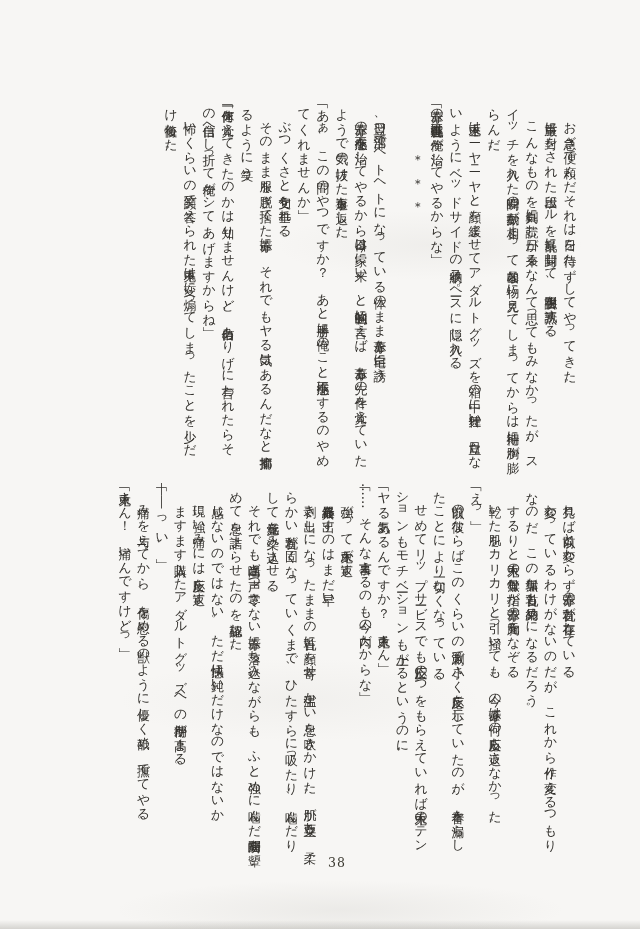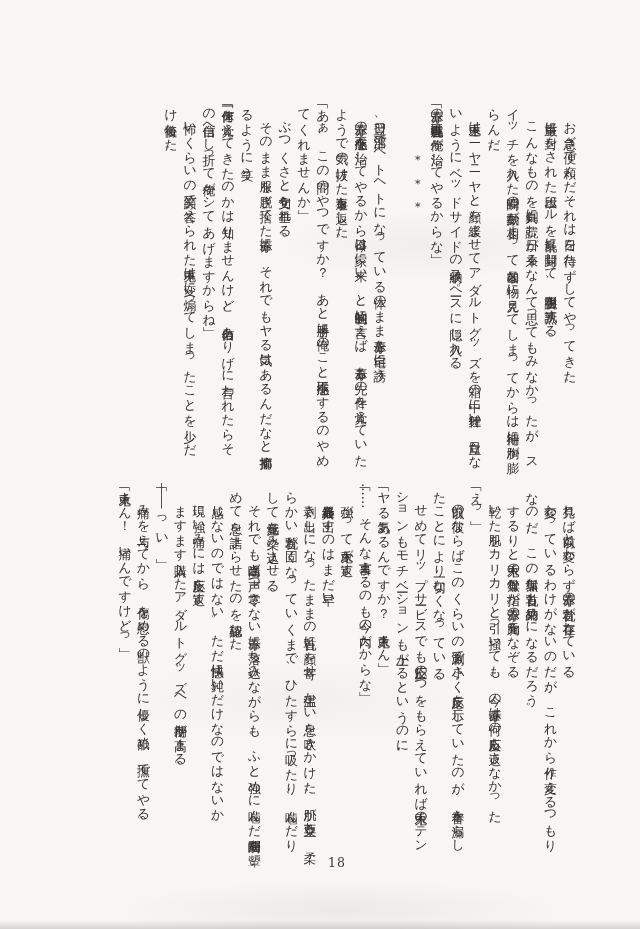--- a/index.html
+++ b/index.html
@@ -103,15 +103,15 @@
       <p class="para p-indent">最終兵器を出すのはまだ早い。</p>
       <p class="para p-indent">剥き出しになったままの乳首に顔を寄せ、生温かい息を吹きかけた。肌が粟立ち、柔らかい乳首が固くなっていくまで、ひたすらに吸ったり、噛んだりして感覚を染み込ませる。</p>
       <p class="para p-indent">それでも尚喘ぎ声一つ零さない赤葦に落ち込みながらも、ふと強めに噛んだ瞬間眉を顰めて息を詰まらせたのを確認した。</p>
       <p class="para p-indent">感じないのではない。ただ快感に鈍いだけなのではないか。</p>
       <p class="para p-indent">現に強い痛みには反応を返す。</p>
       <p class="para p-indent">ますます購入したアダルトグッズへの期待が高まる。</p>
       <p class="para p-dialogue">「――っい、」</p>
       <p class="para p-indent">痛みを与えてから、傷を慰める獣のように優しく舐め、撫でてやる。</p>
       <p class="para p-dialogue">「木兎さん！　痛いんですけどっ」</p>
     </div>
-  <div class="page-number">18</div>
+  <div class="page-number">38</div>
   <div class="edge-shadow"></div>
 </div>
 
 </body></html>

